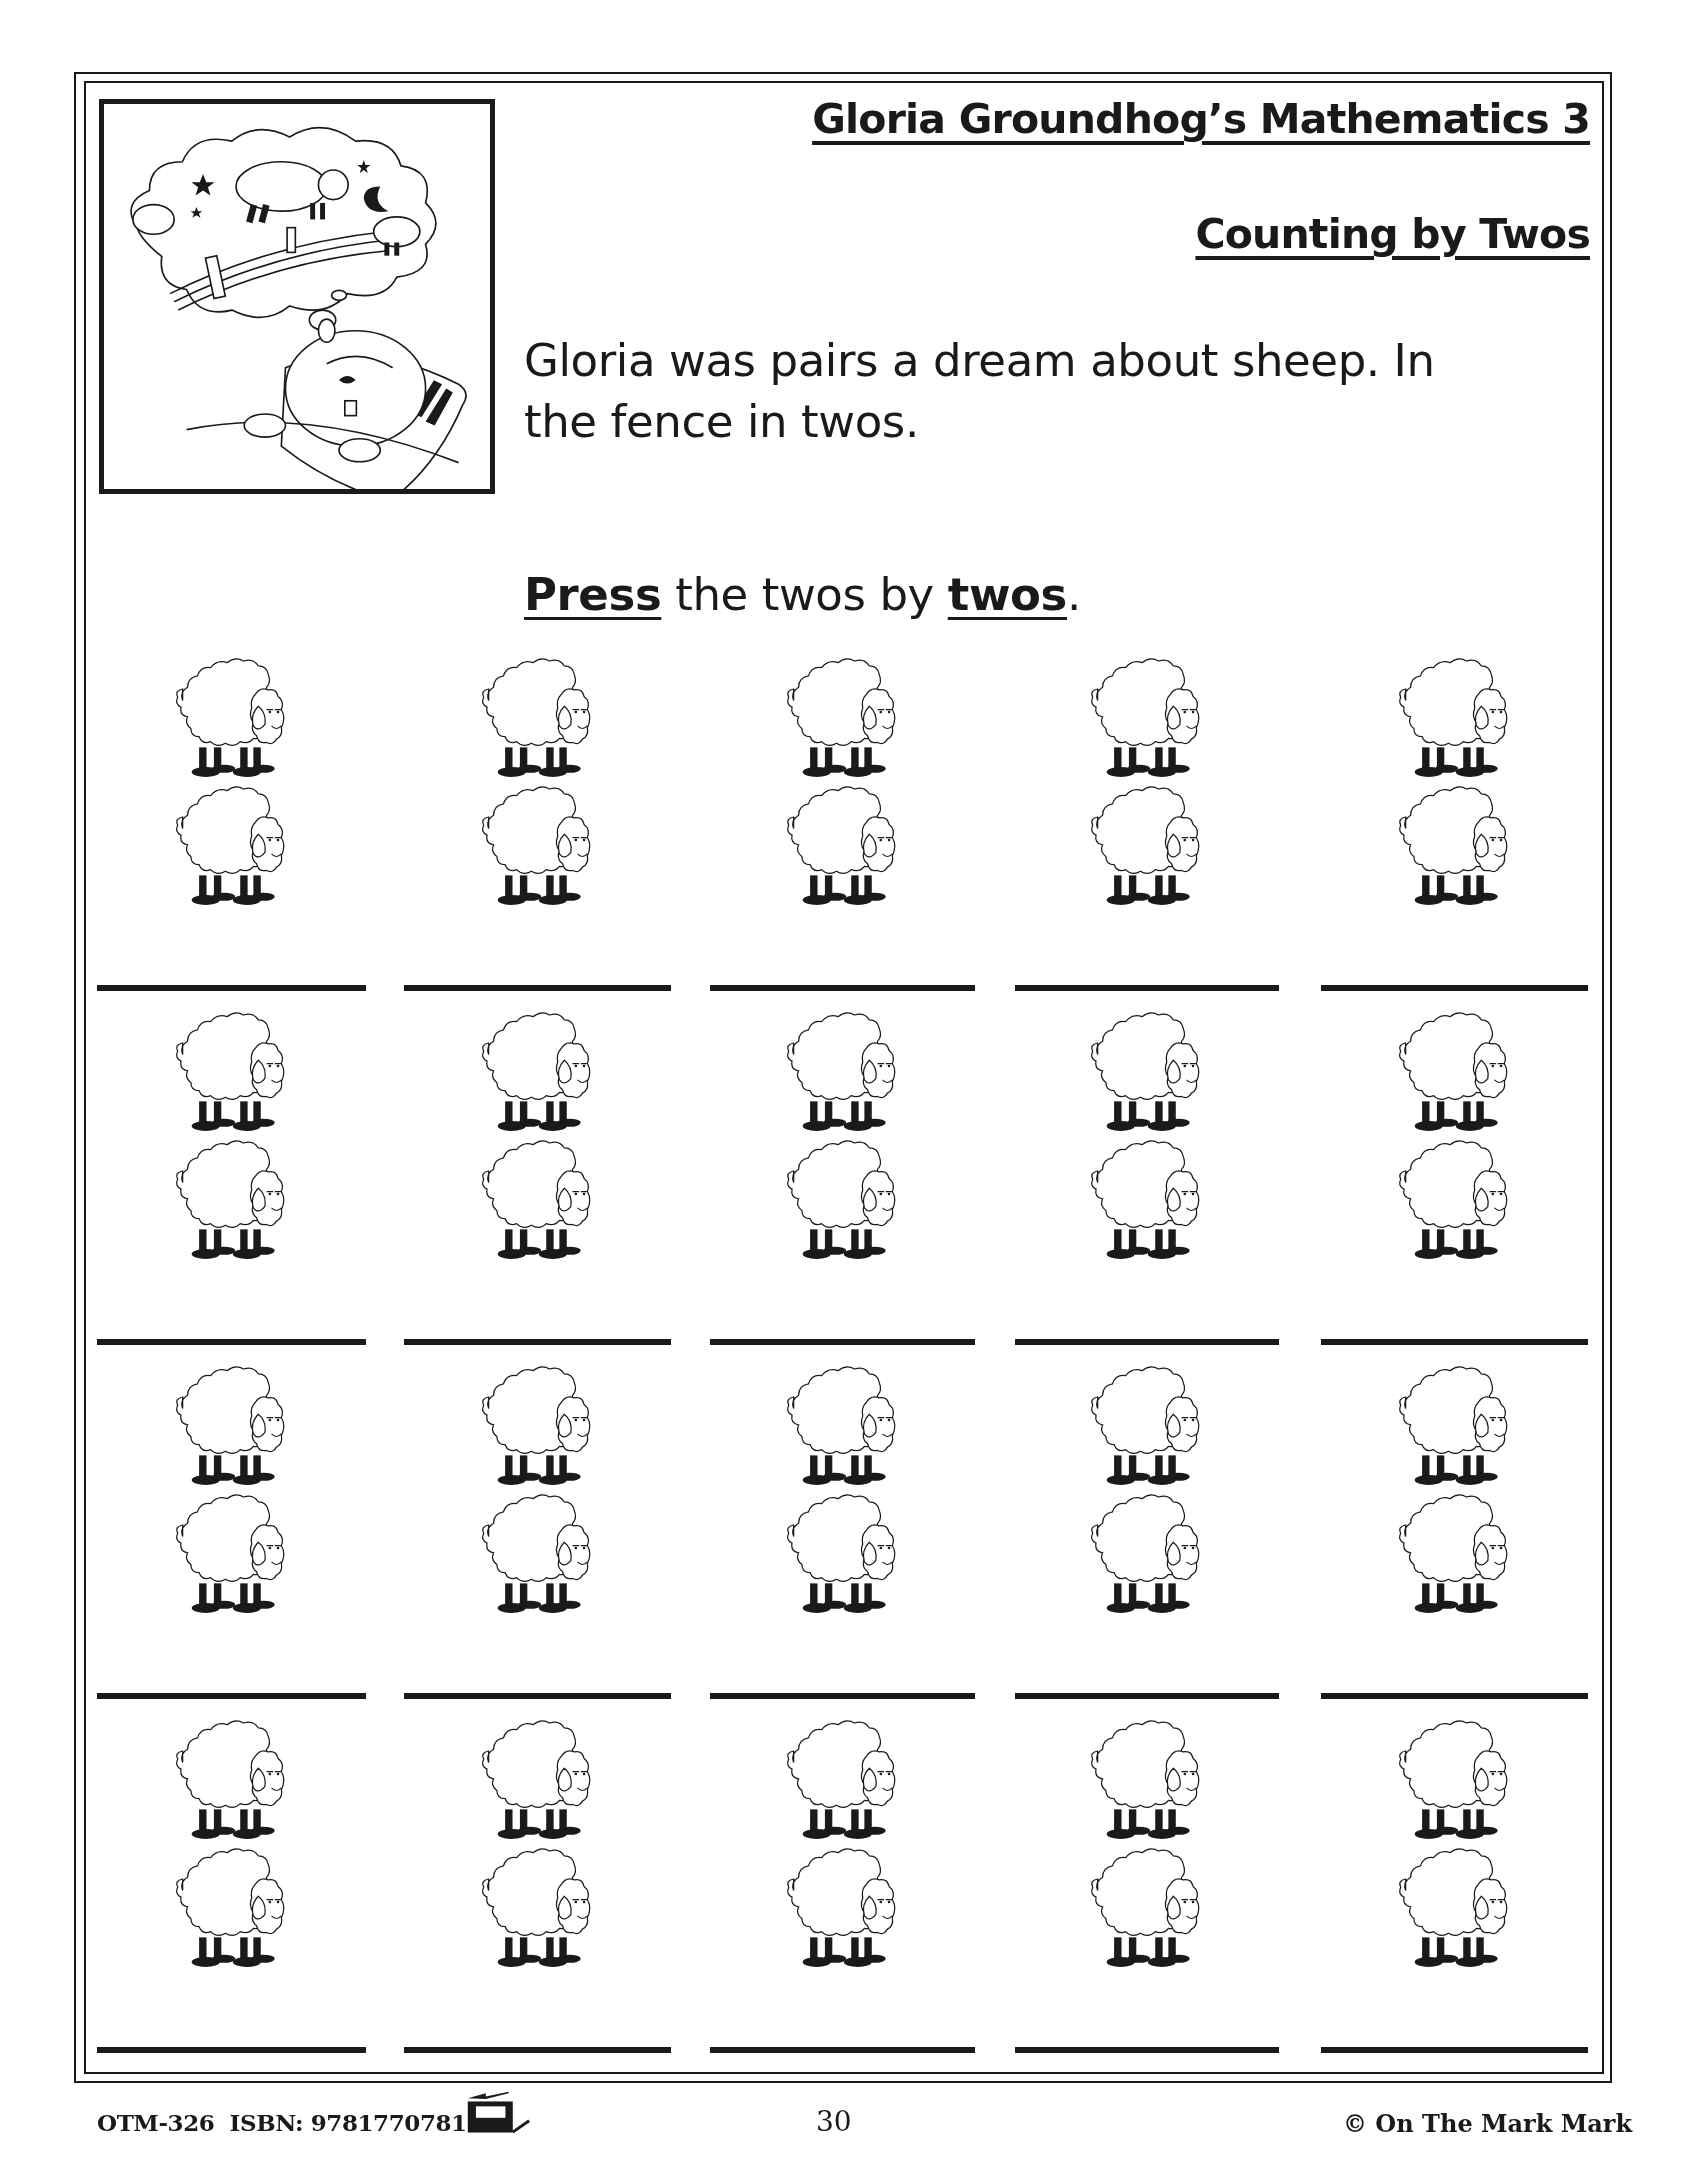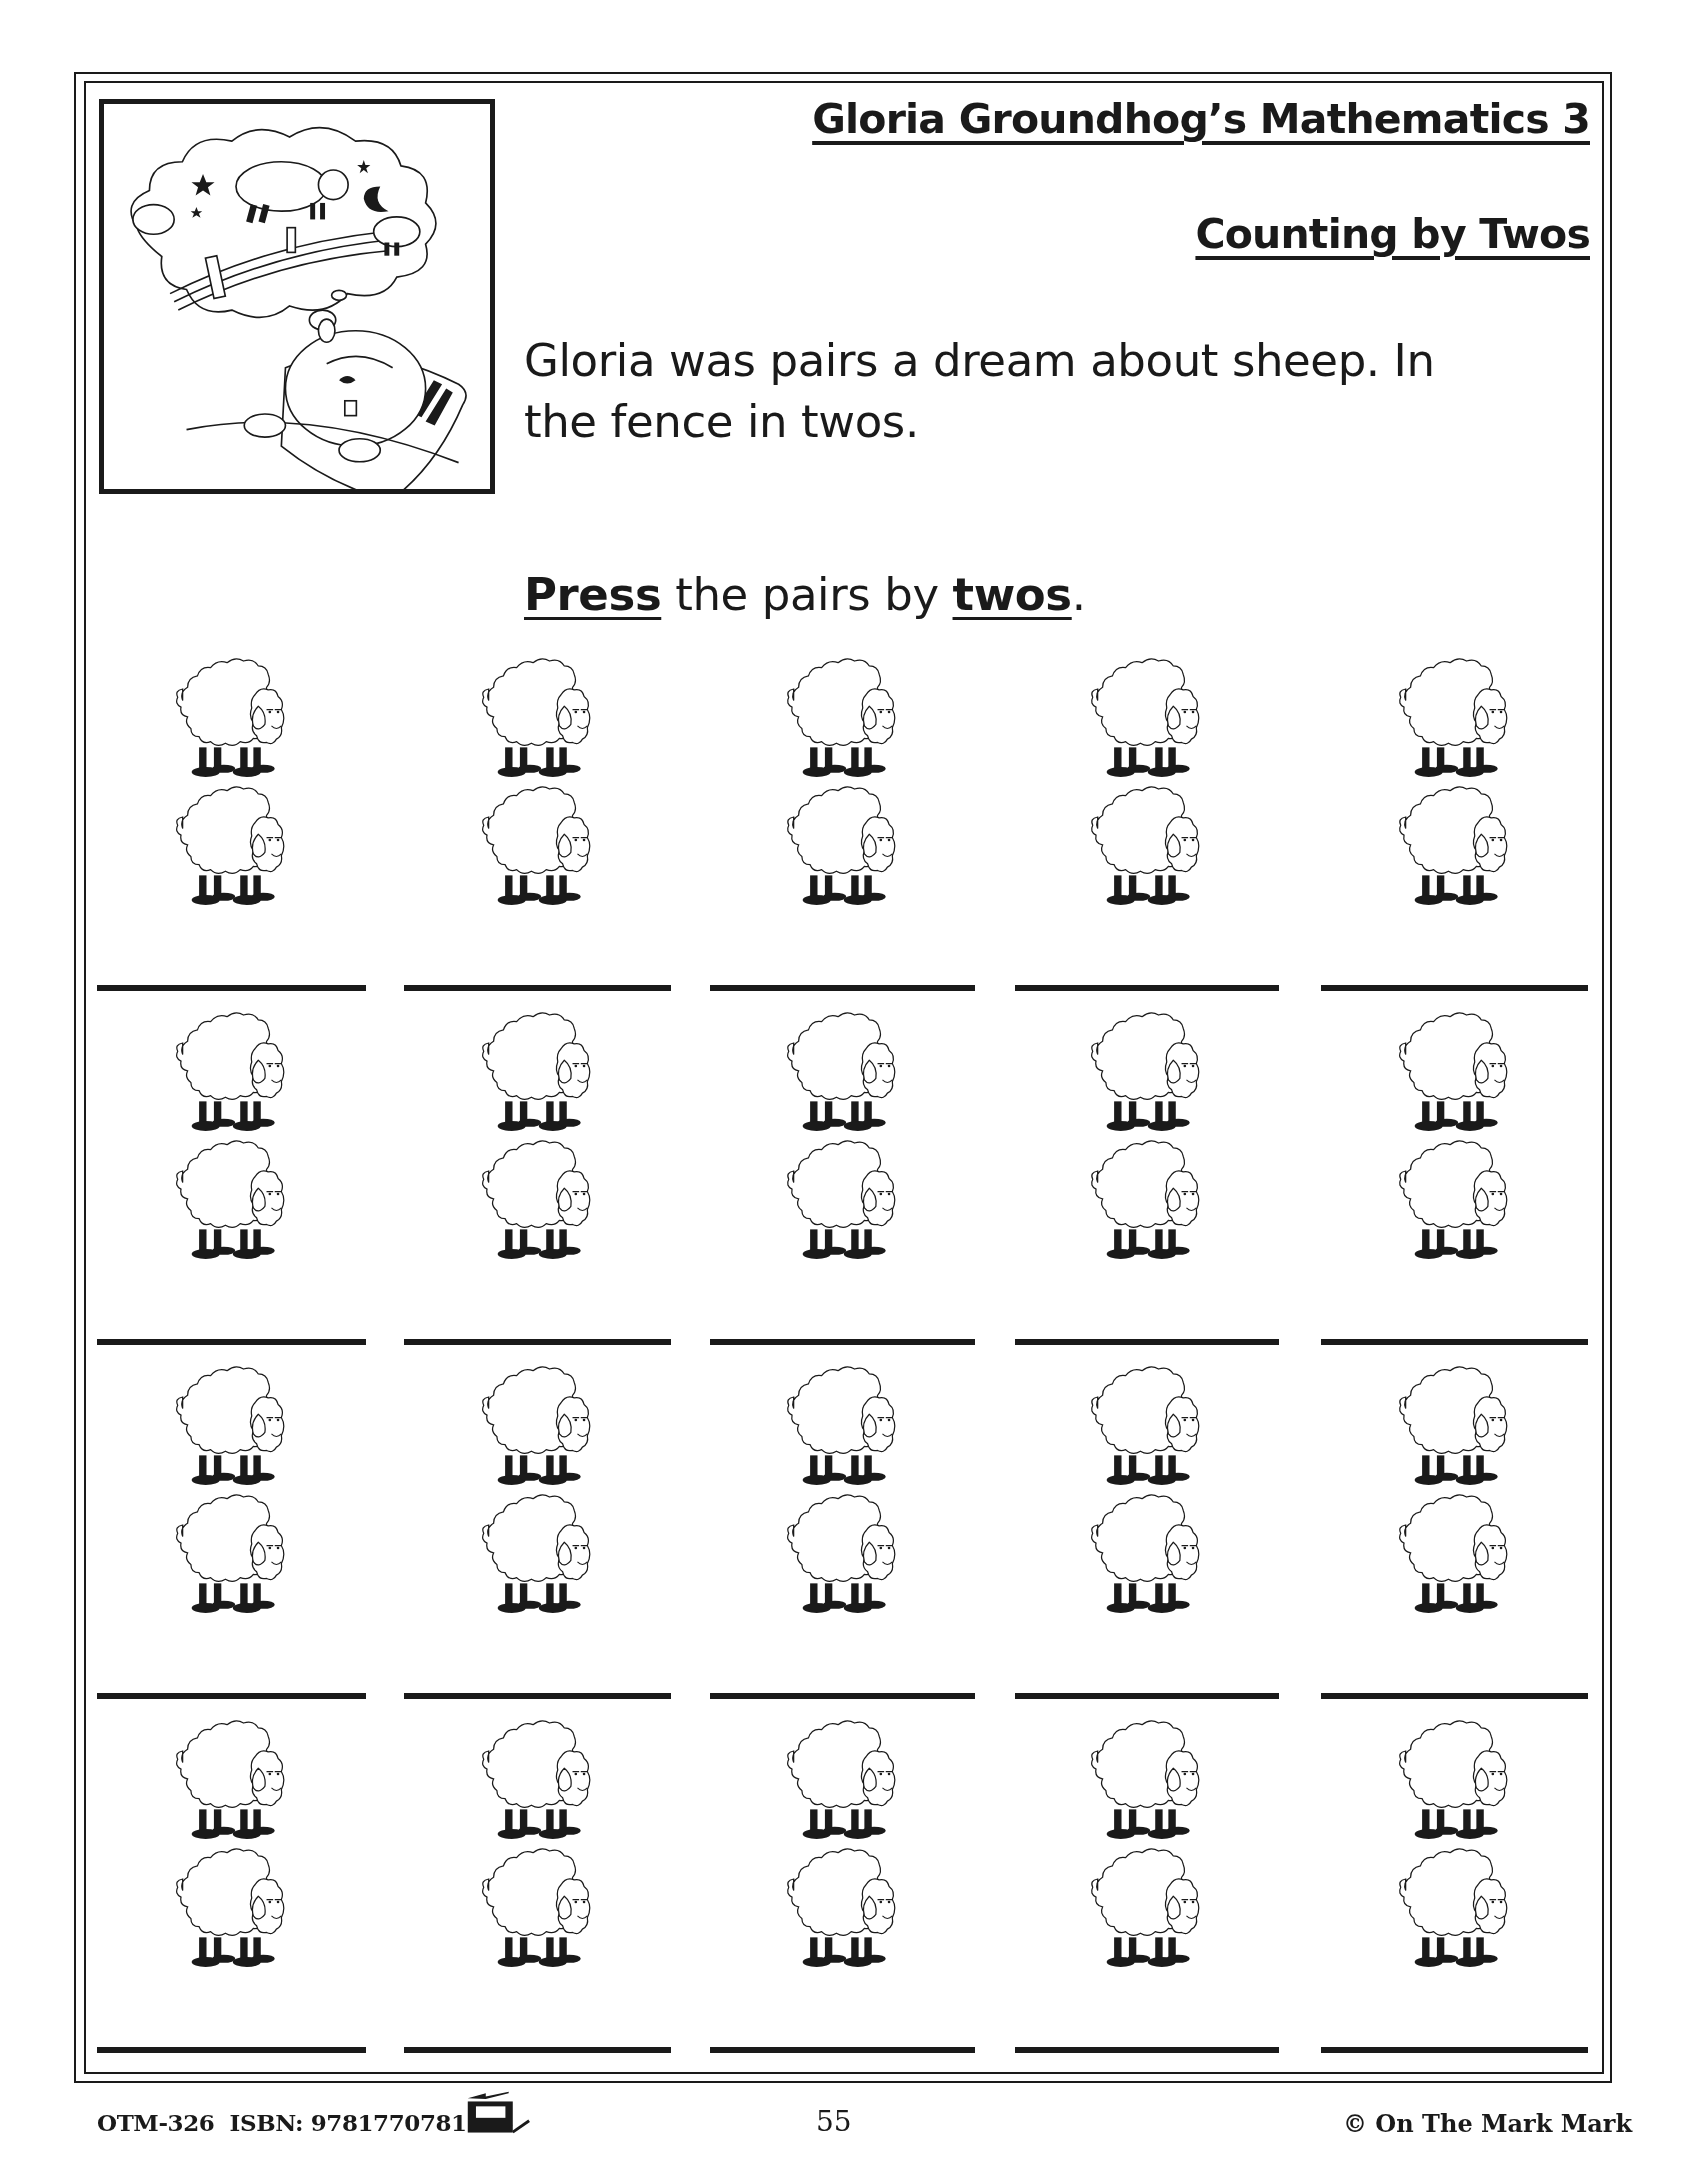--- a/index.html
+++ b/index.html
@@ -121,21 +121,21 @@
 </div>
 
 <div class="title title-main">Gloria Groundhog’s Mathematics 3</div>
 <div class="title title-sub">Counting by Twos</div>
 
 <div class="para">
   <div>Gloria was pairs a dream about sheep.  In</div>
   <div>the fence in twos.</div>
 </div>
 
-<div class="instruction"><b>Press</b><span style="white-space:pre"> the pairs by </span><b>twos</b><span>.</span></div>
+<div class="instruction"><b>Press</b><span style="white-space:pre"> the twos by </span><b>twos</b><span>.</span></div>
 
 <div class="grid" id="grid">
     <div class="row">
       <div class="cell" style="left: 0px; width: 269px;">
         <div class="sheep-pair">
           <svg class="sheep" viewBox="0 0 180 155">
             <use href="#sheep-shape"></use>
           </svg>
           <svg class="sheep" viewBox="0 0 180 155">
             <use href="#sheep-shape"></use>
@@ -361,15 +361,15 @@
     </div>
   </div>
 
 <div class="footer footer-left" style="white-space:pre">OTM-326  ISBN: 9781770781955</div>
 <svg class="copier" viewBox="0 0 110 55">
   <path d="M4,10 l22,-6 0,4 28,-6 0,2 -28,7 z" fill="#1a1a1a"></path>
   <rect x="4" y="14" width="55" height="38" fill="#1a1a1a"></rect>
   <rect x="14" y="20" width="36" height="14" fill="#fff"></rect>
   <path d="M58,50 l20,-14 2,3 -20,14 z" fill="#1a1a1a"></path>
 </svg>
-<div class="footer footer-page">55</div>
+<div class="footer footer-page">30</div>
 <div class="footer footer-right">© On The Mark Mark</div>
 
 
 </body></html>

